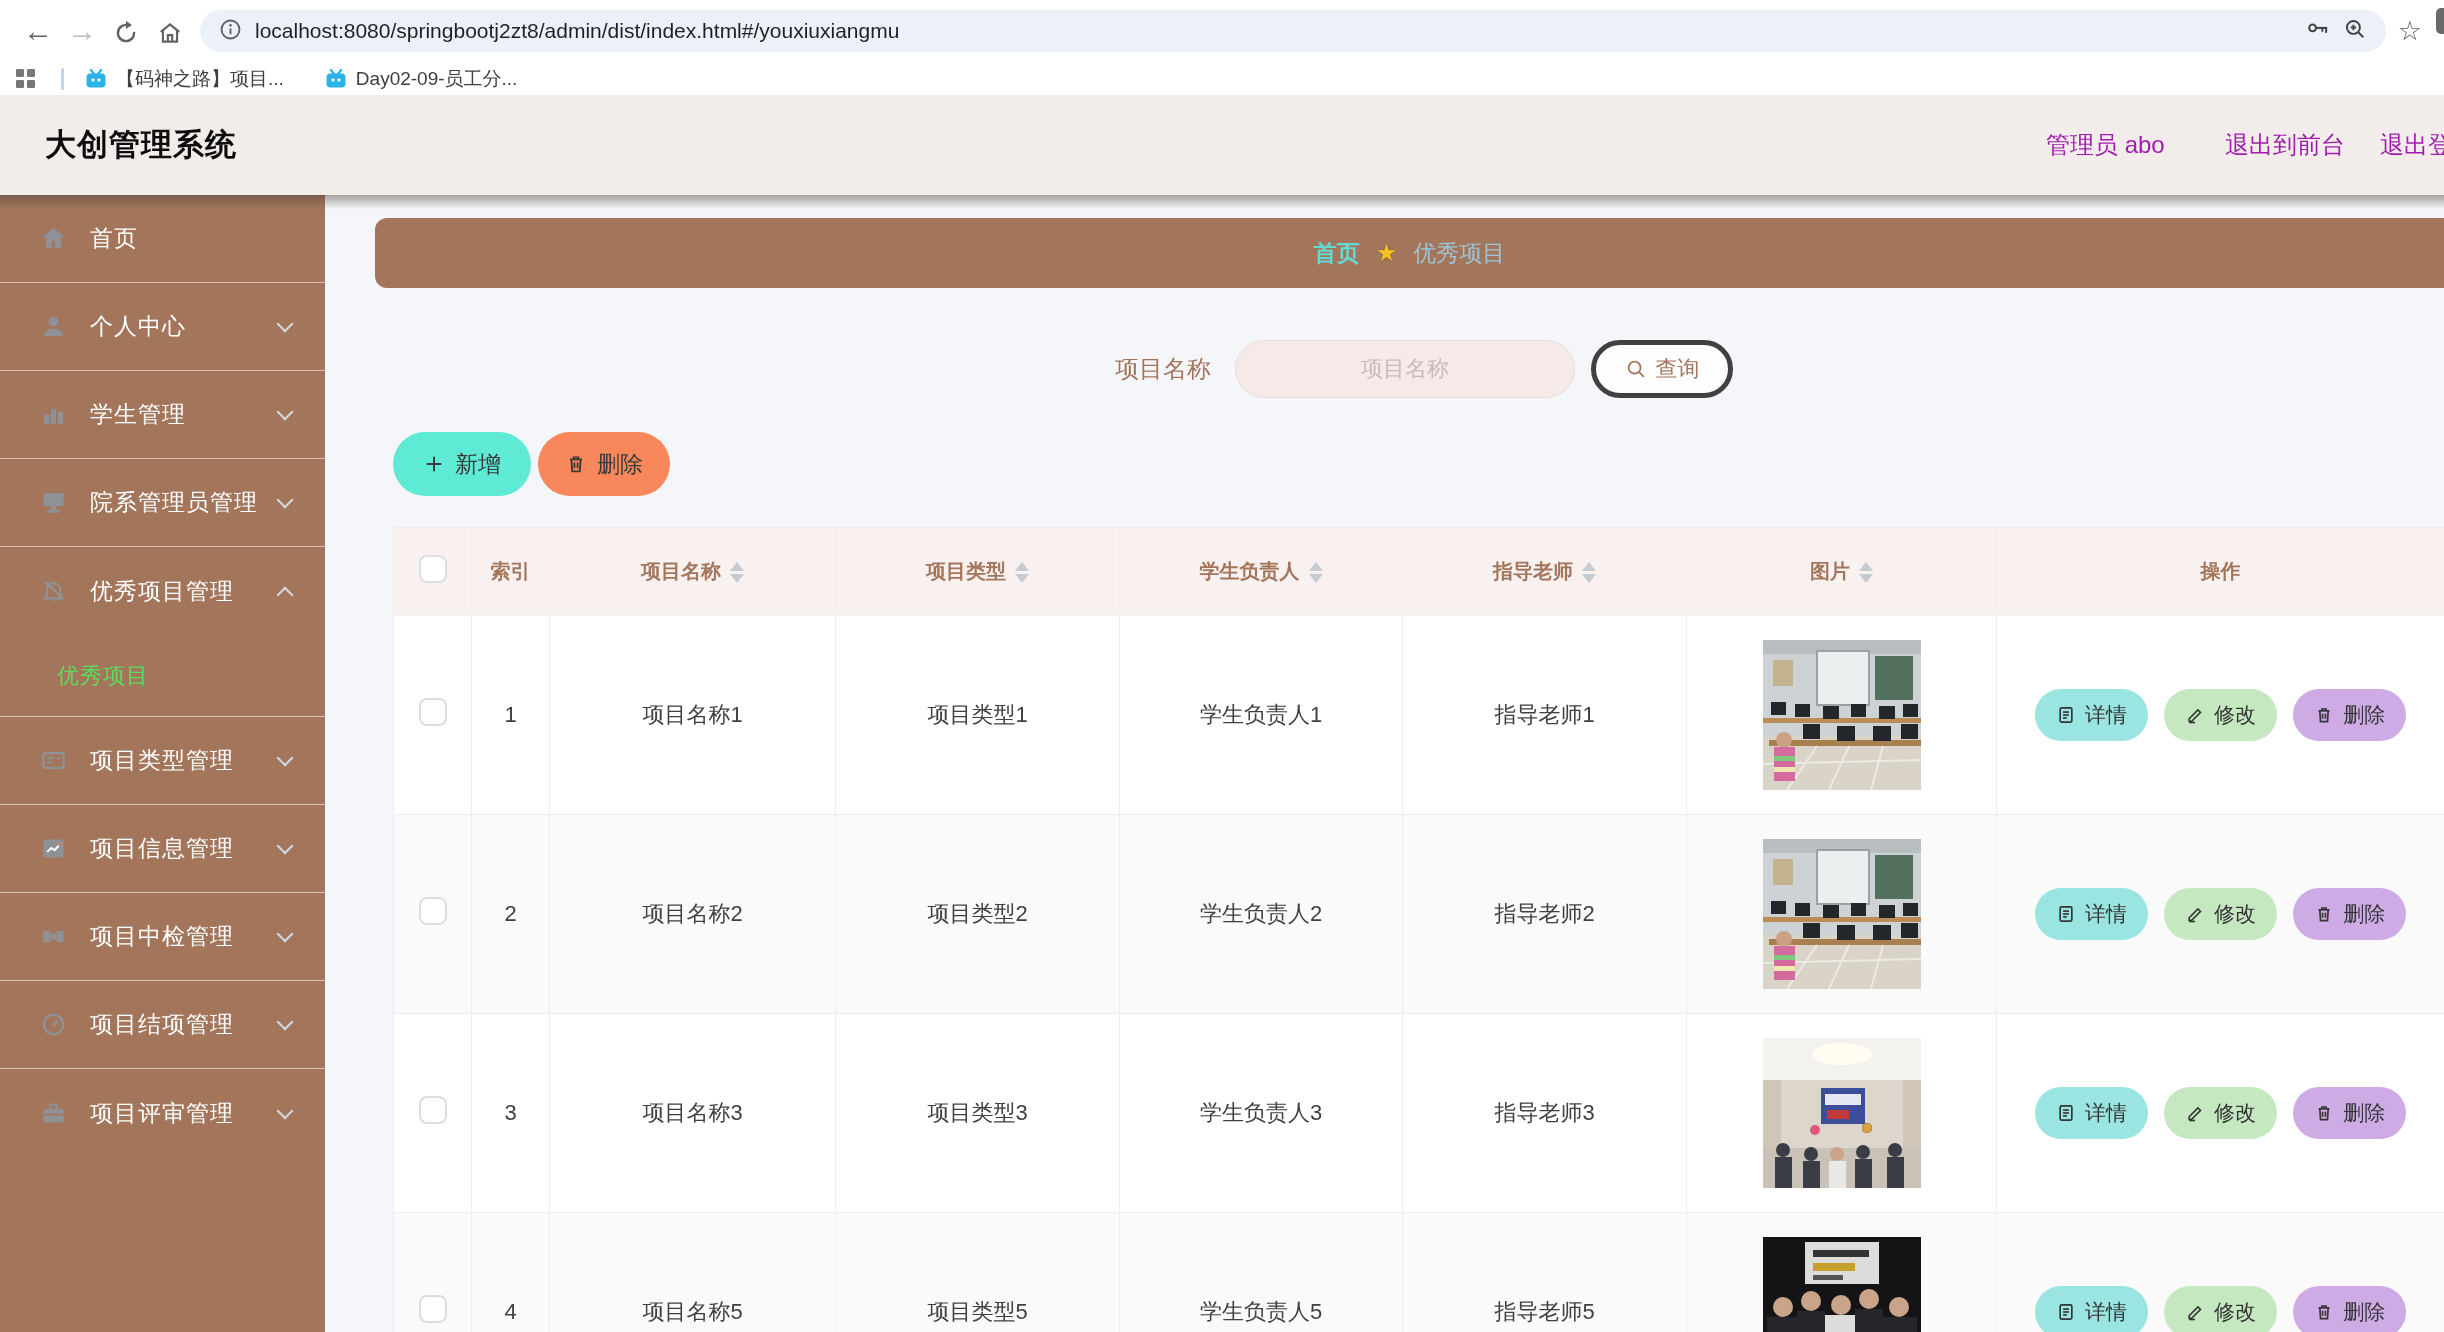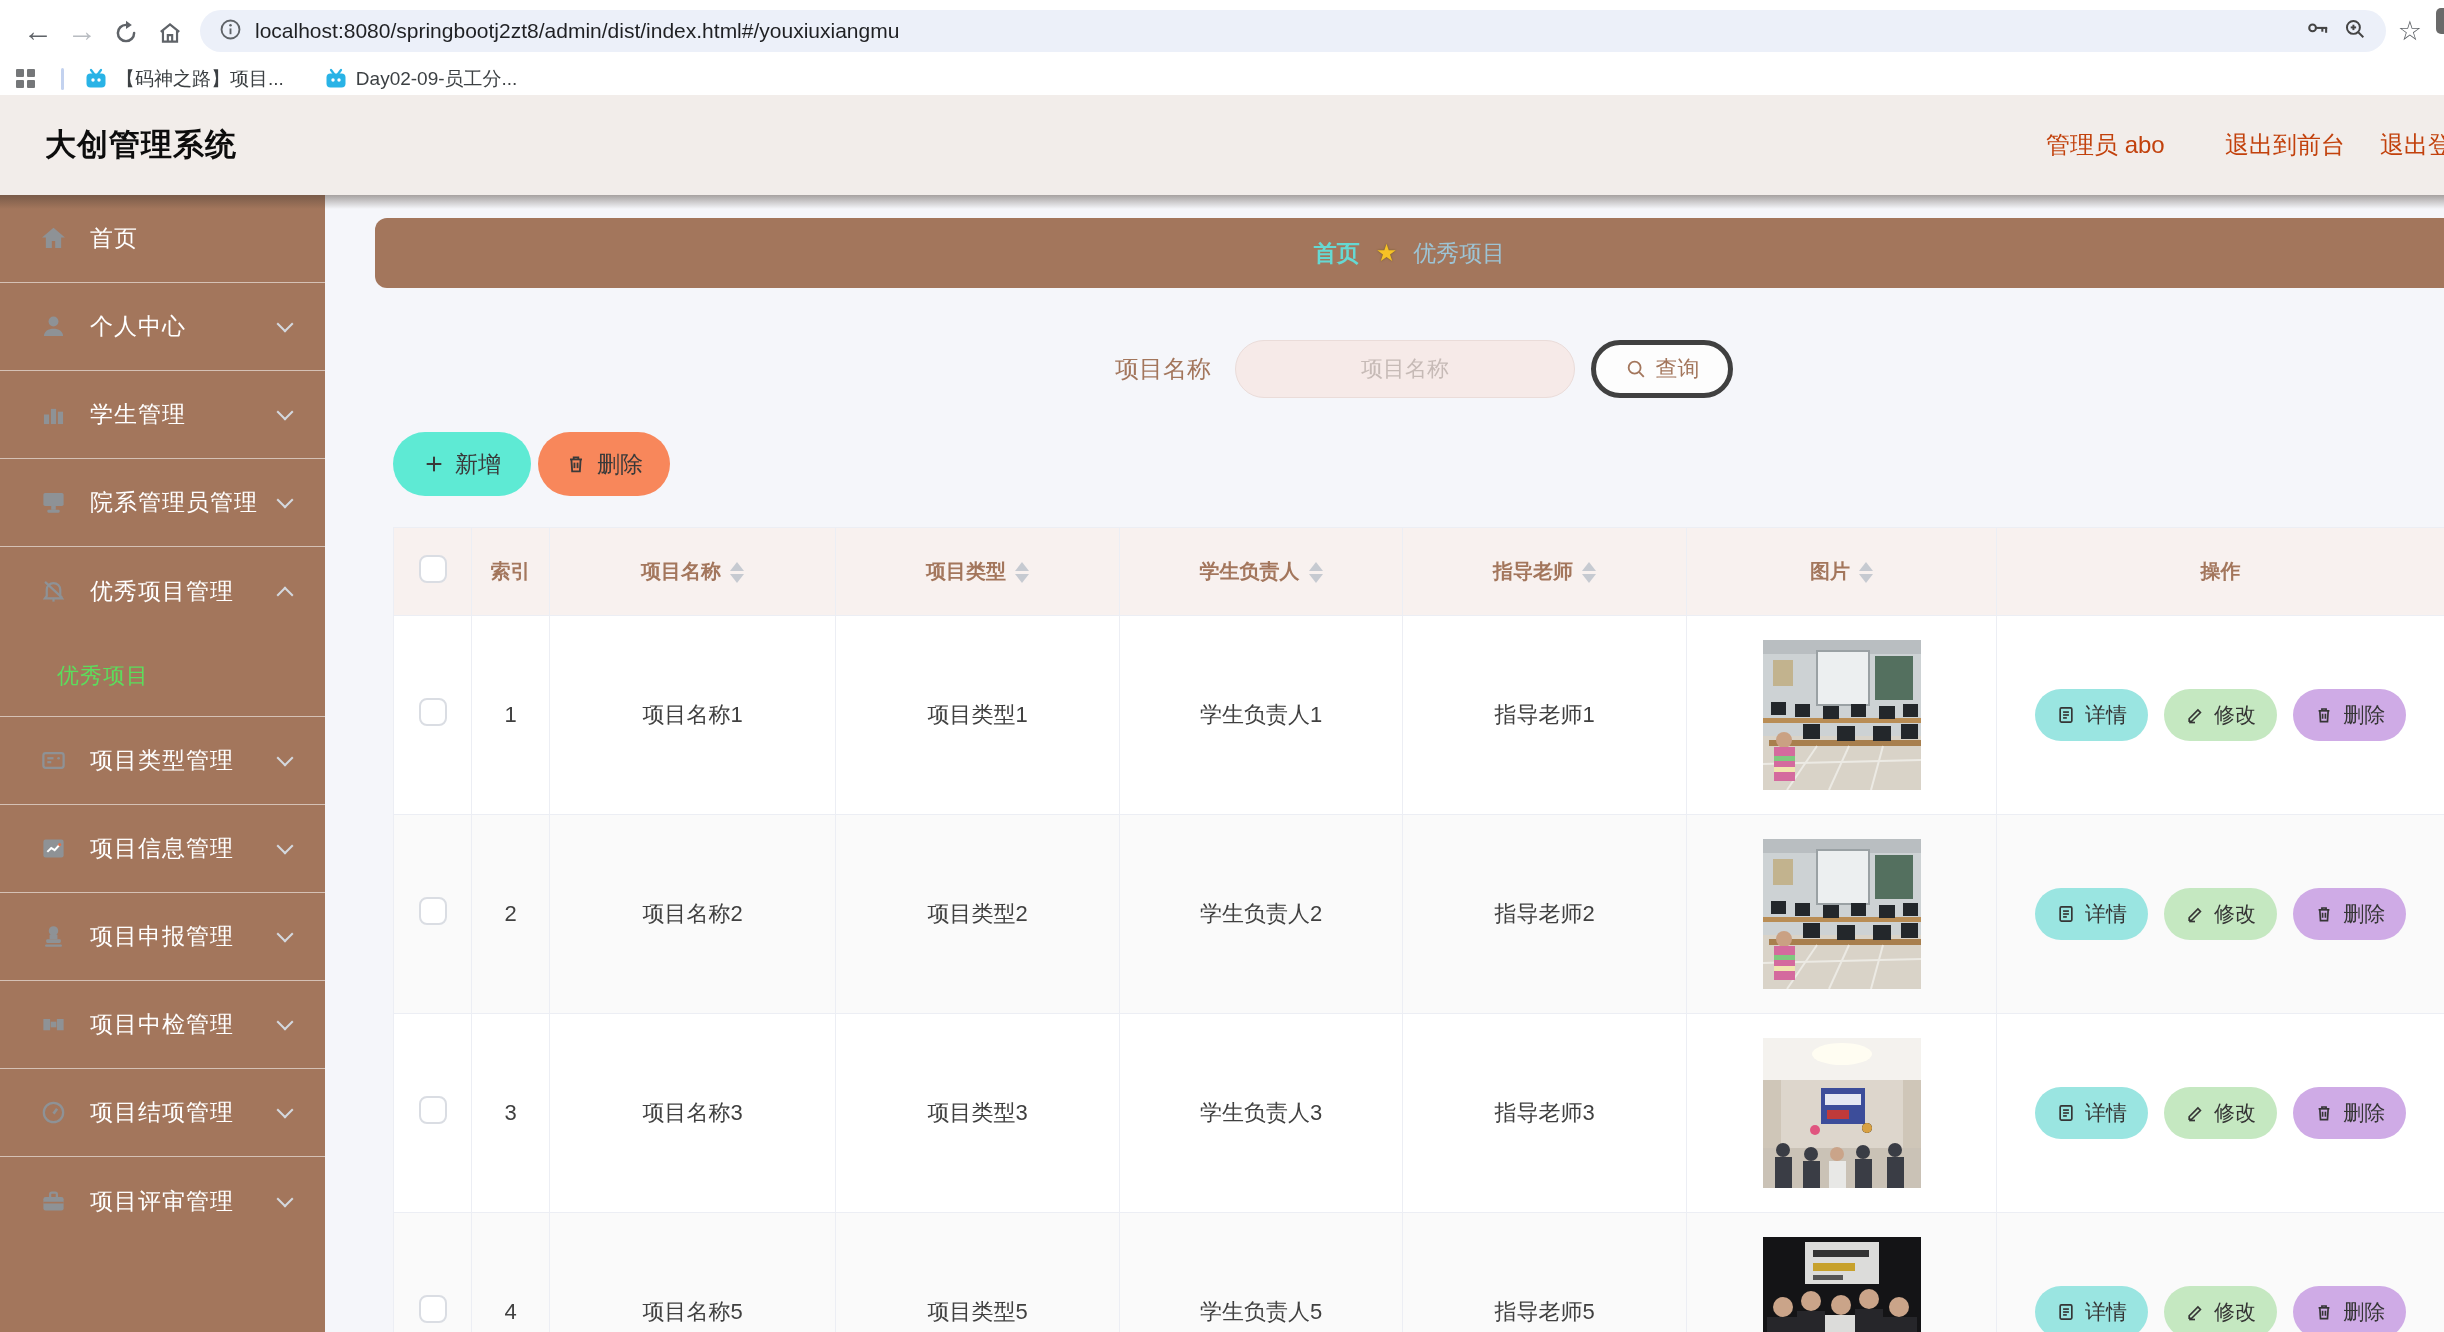--- a/index.html
+++ b/index.html
@@ -19,21 +19,21 @@
   .corner-sliver { position:absolute; top:8px; right:-8px; width:16px; height:26px; background:#6a6a6a; border-radius:5px; }
   .bm-row { height:33px; display:flex; align-items:center; padding:0 16px; gap:12px; }
   .apps-grid { display:grid; grid-template-columns:8px 8px; grid-template-rows:8px 8px; gap:3px; margin-right:6px; }
   .apps-grid b { background:#757779; border-radius:1px; }
   .bm-divider { width:3px; height:22px; background:#c3d2ef; border-radius:2px; margin:0 8px; }
   .bookmark { display:flex; align-items:center; gap:8px; font-size:19px; color:#3c4043; margin-right:28px; cursor:pointer; }
 
   
   .app-header { position:relative; height:100px; background:#f2edea; }
   .app-title { position:absolute; left:45px; top:50%; transform:translateY(-50%); font-size:31px; font-weight:700; color:#0d0d0d; letter-spacing:1px; }
-  .hdr-link { position:absolute; top:50%; transform:translateY(-50%); font-size:24px; color:#c2410c; white-space:nowrap; cursor:pointer; }
+  .hdr-link { position:absolute; top:50%; transform:translateY(-50%); font-size:24px; color:#a21caf; white-space:nowrap; cursor:pointer; }
   .hdr-user { left:2046px; }
   .hdr-front { left:2225px; }
   .hdr-logout { left:2380px; }
 
   
   .app-body { position:relative; display:flex; height:1137px; }
   .app-body::before { content:""; position:absolute; top:0; left:0; right:0; height:14px;
      background:linear-gradient(rgba(70,58,50,.45), rgba(70,58,50,0)); z-index:6; pointer-events:none; }
 
   
@@ -256,32 +256,20 @@
             <svg viewBox="0 0 24 24">
               <rect x="3" y="4" width="18" height="16" rx="2" fill="#8e9296"></rect>
               <polyline points="6.5,15 10,11.5 13,13.5 17.5,8.5" fill="none" stroke="#ffffff" stroke-width="1.8"></polyline>
               <circle cx="17.5" cy="8.5" r="1.4" fill="#e0704a"></circle>
             </svg>
           </span>
         <span class="side-label">项目信息管理</span>
         <span class="chev"></span>
       </div>
 
-      <div class="side-item bb">
-        <span class="side-icon">
-            <svg viewBox="0 0 24 24" fill="#8e9296">
-              <circle cx="12" cy="7" r="4.2"></circle>
-              <path d="M8.5 10.5h7v4h-7z"></path>
-              <rect x="5.5" y="14.5" width="13" height="3.2" rx="1"></rect>
-              <rect x="4.5" y="19" width="15" height="2.2" rx="1"></rect>
-            </svg>
-          </span>
-        <span class="side-label">项目申报管理</span>
-        <span class="chev"></span>
-      </div>
 
       <div class="side-item bb">
         <span class="side-icon">
             <svg viewBox="0 0 24 24" fill="#8e9296">
               <path d="M3 7h6v10H3zM15 7h6v10h-6z"></path>
               <rect x="9.5" y="9.5" width="5" height="5"></rect>
             </svg>
           </span>
         <span class="side-label">项目中检管理</span>
         <span class="chev"></span>

